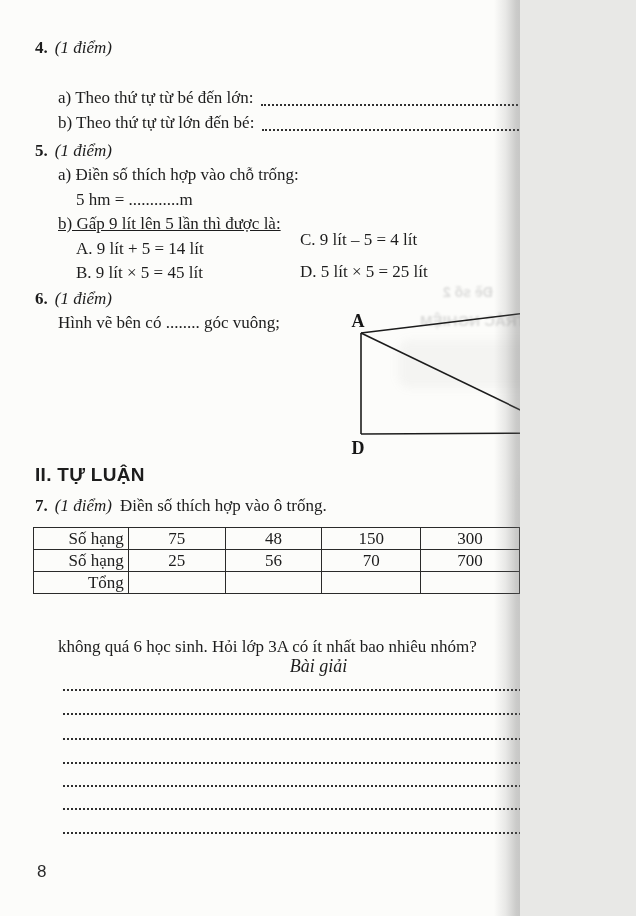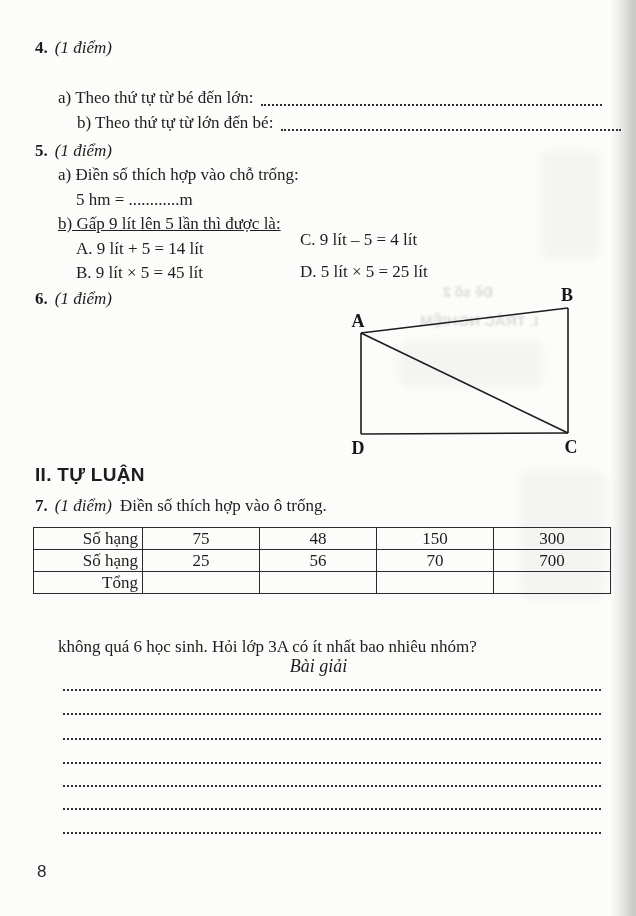--- a/index.html
+++ b/index.html
@@ -2,21 +2,21 @@
 <html><head>
 <meta charset="utf-8">
 <style>
   html, body {
     margin: 0;
     padding: 0;
     background: #e8e8e6;
   }
   .page {
     position: relative;
-    width: 636px;
+    width: 520px;
     height: 916px;
     background: #fcfcfa;
     overflow: hidden;
     font-family: "Liberation Serif", serif;
     color: #1d1d1d;
   }
   .line {
     position: absolute;
     font-size: 17px;
     line-height: 24px;
@@ -146,39 +146,40 @@
   <div class="smudge" style="left:398px; top:340px; width:145px; height:48px;"></div>
   <div class="smudge" style="left:520px; top:470px; width:85px; height:130px;"></div>
 
   <div class="line" style="left:35px; top:36px;">
     <span class="qnum">4.</span><span class="pts">(1 điểm)</span>
   </div>
   <div class="line fill-row" style="left:58px; top:86px; width:544px;">
     <span>a) Theo thứ tự từ bé đến lớn:</span>
     <span class="leader"></span>
   </div>
-  <div class="line fill-row" style="left:58px; top:111px; width:544px;margin-left:19px;">
+  <div class="line fill-row" style="left:58px; top:111px; width:544px;">
     <span>b) Theo thứ tự từ lớn đến bé:</span>
     <span class="leader"></span>
   </div>
 
   <div class="line" style="left:35px; top:139px;">
     <span class="qnum">5.</span><span class="pts">(1 điểm)</span>
   </div>
   <div class="line" style="left:58px; top:163px;">a) Điền số thích hợp vào chỗ trống:</div>
   <div class="line" style="left:76px; top:188px;">5 hm = ............m</div>
   <div class="line" style="left:58px; top:212px;text-decoration:underline;">b) Gấp 9 lít lên 5 lần thì được là:</div>
   <div class="line" style="left:76px; top:237px;">A. 9 lít + 5 = 14 lít</div>
   <div class="line" style="left:300px; top:228px;">C. 9 lít – 5 = 4 lít</div>
   <div class="line" style="left:76px; top:261px;">B. 9 lít × 5 = 45 lít</div>
   <div class="line" style="left:300px; top:260px;">D. 5 lít × 5 = 25 lít</div>
 
   <div class="line" style="left:35px; top:287px;">
     <span class="qnum">6.</span><span class="pts">(1 điểm)</span>
   </div>
+  <div class="line" style="left:58px; top:311px;">Hình vẽ bên có ........ góc vuông;</div>
 
   <div class="figure">
     <svg width="262" height="185" viewBox="0 0 262 185">
       <line x1="21" y1="53" x2="228" y2="28" stroke="#1c1c1c" stroke-width="1.6"></line>
       <line x1="228" y1="28" x2="228" y2="153" stroke="#1c1c1c" stroke-width="1.6"></line>
       <line x1="21" y1="53" x2="21" y2="154" stroke="#1c1c1c" stroke-width="1.6"></line>
       <line x1="21" y1="154" x2="228" y2="153" stroke="#1c1c1c" stroke-width="1.6"></line>
       <line x1="21" y1="53" x2="228" y2="153" stroke="#1c1c1c" stroke-width="1.6"></line>
       <text class="fig-label" x="18" y="47" text-anchor="middle">A</text>
       <text class="fig-label" x="227" y="21" text-anchor="middle">B</text>

